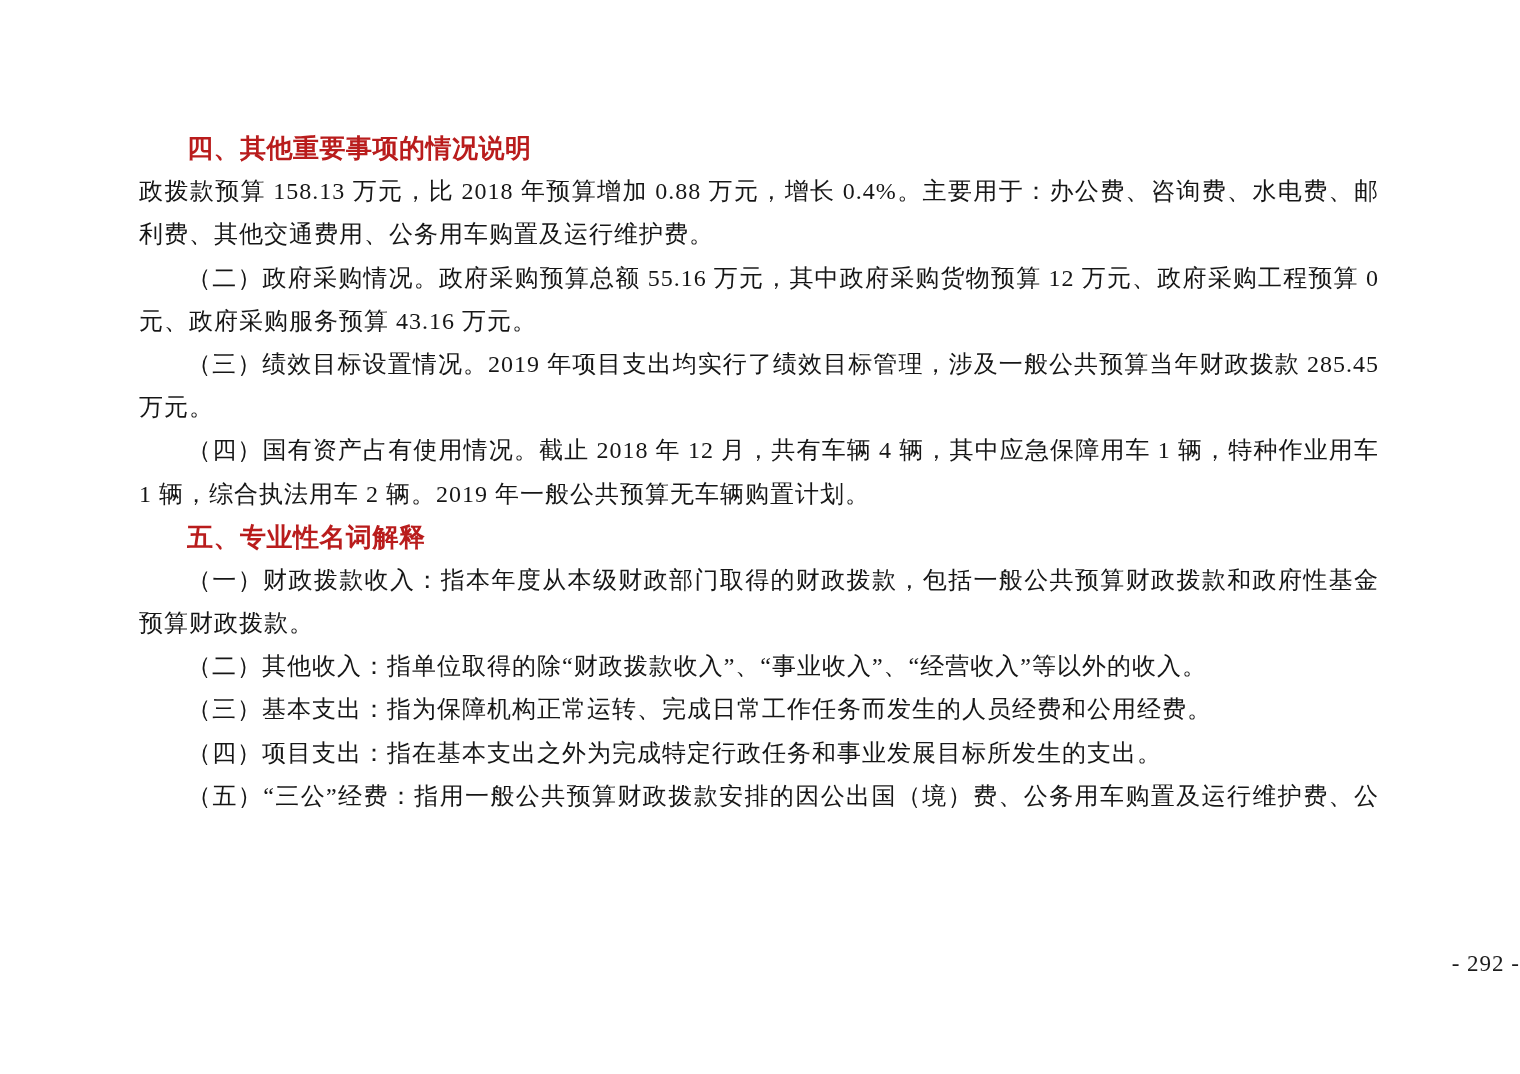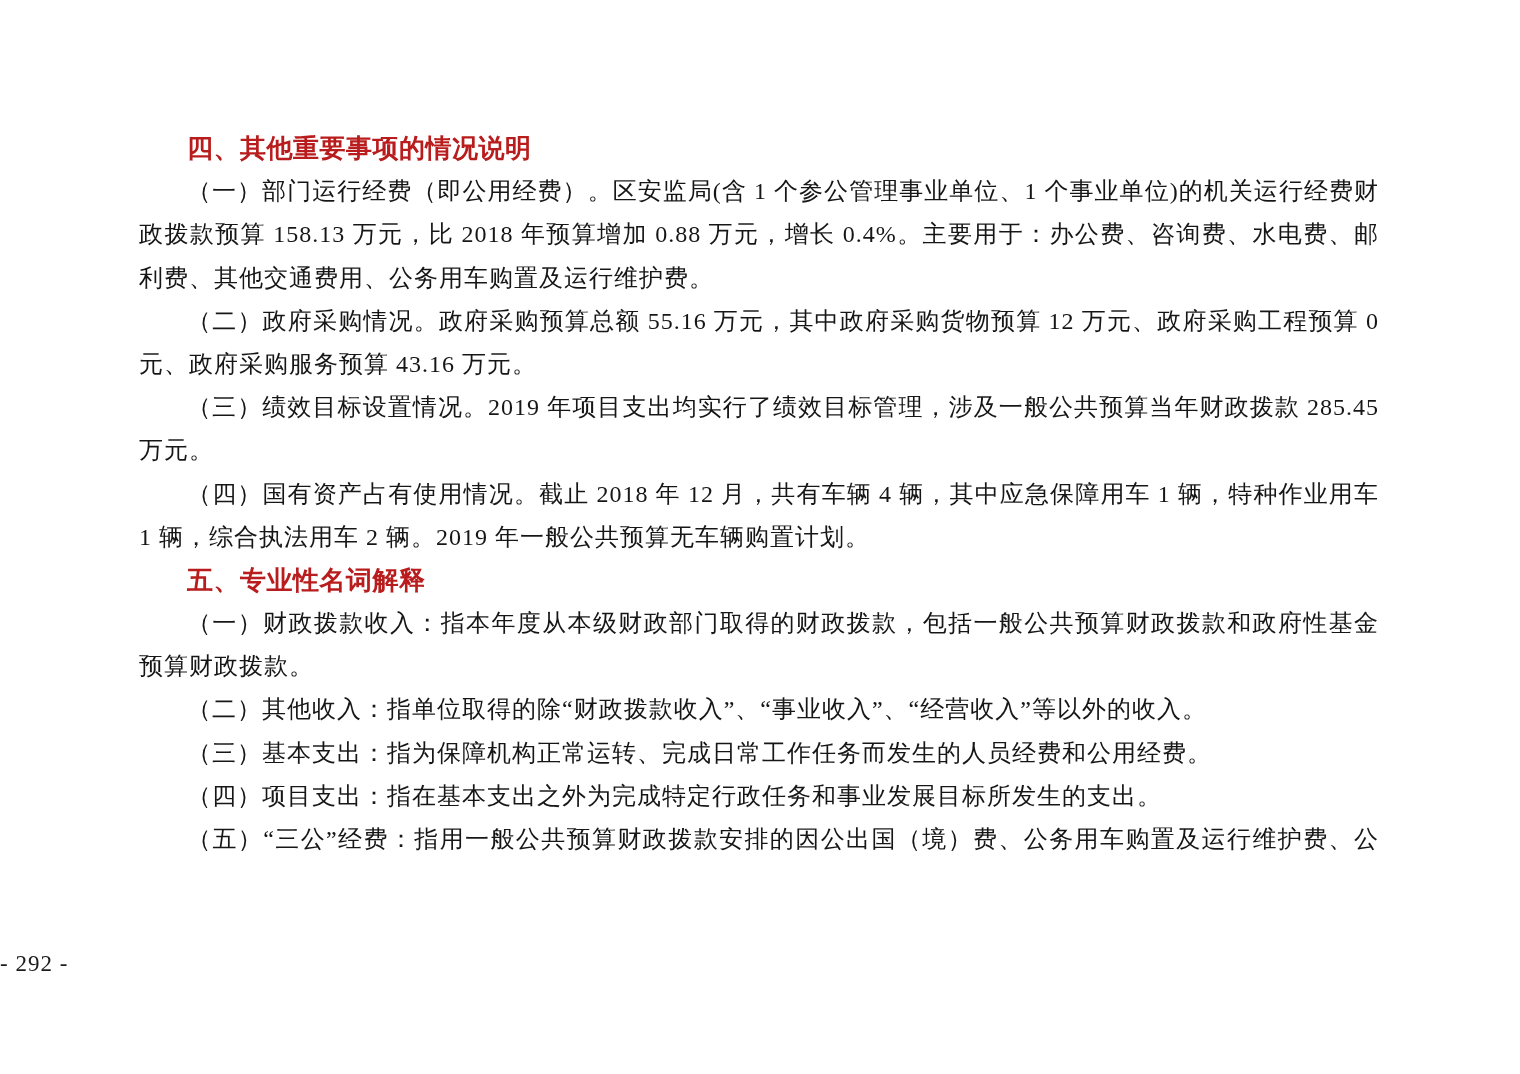--- a/index.html
+++ b/index.html
@@ -42,33 +42,33 @@
     font-family: "Liberation Sans", "DejaVu Sans", sans-serif;
     font-weight: 700;
     font-size: 26px;
     letter-spacing: 0.5px;
     color: #b91c1c;
   }
   .footer {
     position: absolute;
     left: 0; right: 0;
     top: 951px;
-    text-align: left;
+    text-align: right;
     font-size: 23px;
     letter-spacing: 1px;
     color: #1c1c1c;
+    padding-left: 40px;
   }
 </style>
 </head>
 <body>
 
 <div class="page">
   <div class="doc">
       <div class="line heading indent">四、其他重要事项的情况说明</div>
-      <div class="line indent full">（一）部门运行经费（即公用经费）。区安监局(含 1 个参公管理事业单位、1 个事业单位)的机关运行经费财</div>
       <div class="line full">政拨款预算 158.13 万元，比 2018 年预算增加 0.88 万元，增长 0.4%。主要用于：办公费、咨询费、水电费、邮</div>
       <div class="line">利费、其他交通费用、公务用车购置及运行维护费。</div>
       <div class="line indent full">（二）政府采购情况。政府采购预算总额 55.16 万元，其中政府采购货物预算 12 万元、政府采购工程预算 0</div>
       <div class="line">元、政府采购服务预算 43.16 万元。</div>
       <div class="line indent full">（三）绩效目标设置情况。2019 年项目支出均实行了绩效目标管理，涉及一般公共预算当年财政拨款 285.45</div>
       <div class="line">万元。</div>
       <div class="line indent full">（四）国有资产占有使用情况。截止 2018 年 12 月，共有车辆 4 辆，其中应急保障用车 1 辆，特种作业用车</div>
       <div class="line">1 辆，综合执法用车 2 辆。2019 年一般公共预算无车辆购置计划。</div>
       <div class="line heading indent">五、专业性名词解释</div>
       <div class="line indent full">（一）财政拨款收入：指本年度从本级财政部门取得的财政拨款，包括一般公共预算财政拨款和政府性基金</div>

